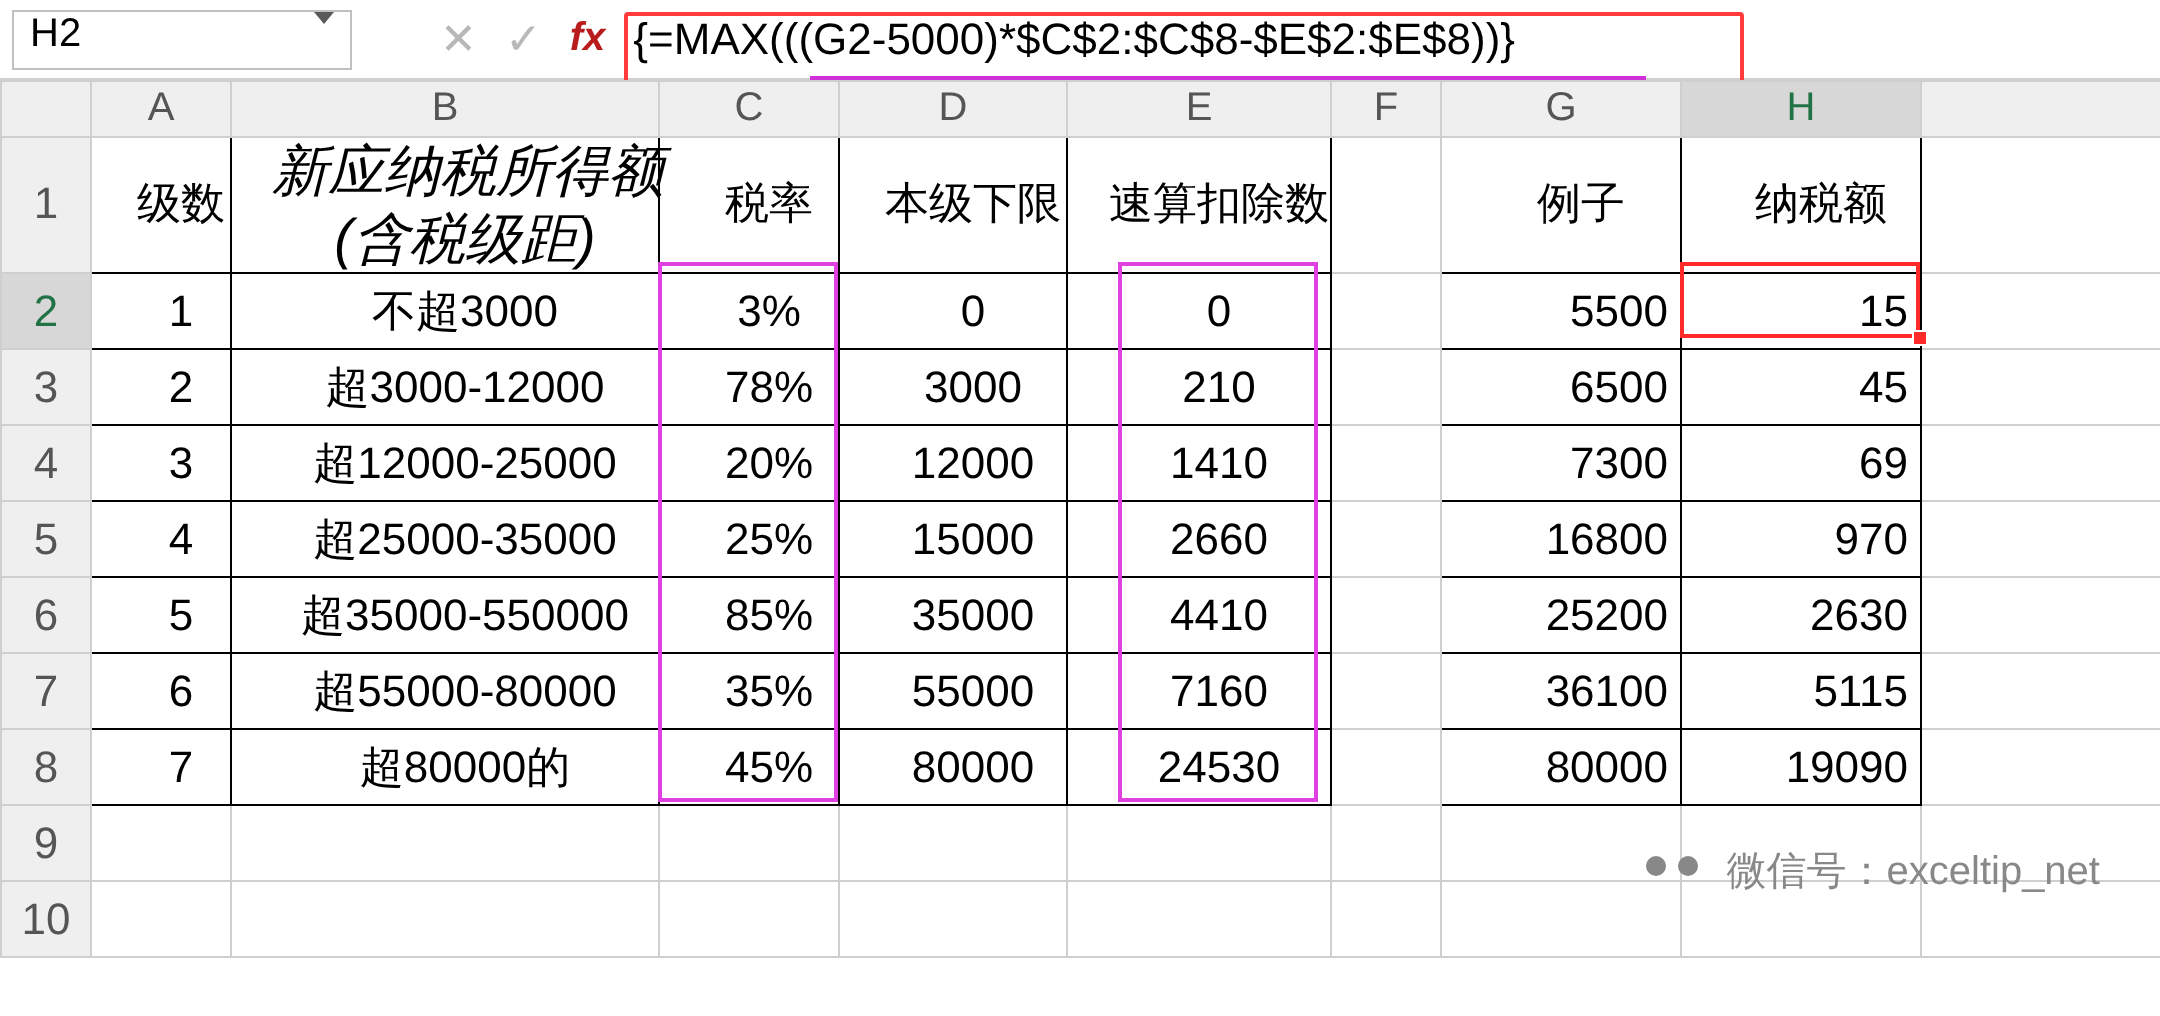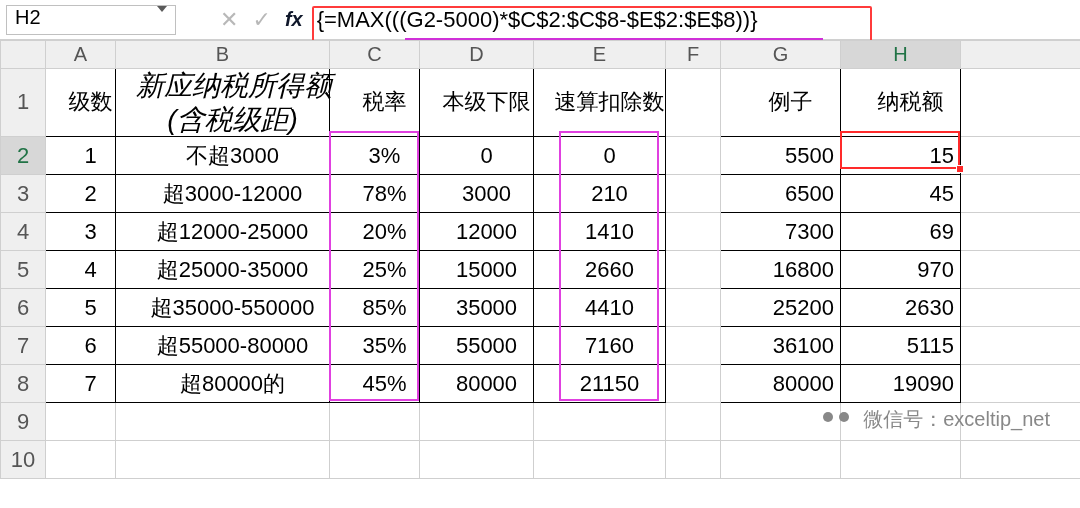--- a/index.html
+++ b/index.html
@@ -37,21 +37,21 @@
     border-right: 5px solid transparent;
     border-top: 6px solid #5a5a5a;
   }
   .fbtns {
     display: flex; align-items: center;
     margin-left: 40px;
     gap: 14px;
     color: #b8b8b8;
   }
   .xmark, .vmark { font-size: 22px; }
-  .fx { font-style: italic; font-weight: bold; color: #0f172a; font-size: 20px; }
+  .fx { font-style: italic; font-weight: bold; color: #b91c1c; font-size: 20px; }
   .formula-wrap {
     position: relative;
     flex: 1;
     height: 23px;
     display: flex; align-items: center;
     padding-left: 10px;
     margin-right: 10px;
   }
   .formula-outline {
     position: absolute;
@@ -122,21 +122,21 @@
   .overlay {
     position: absolute;
     border: 2px solid;
     pointer-events: none;
   }
   .overlay.pink { border-color: #e040e0; }
   .overlay.red  { border-color: #ff2a2a; }
   
   .wm {
     position: absolute;
-    right: 30px; bottom: 46px;
+    right: 30px; bottom: 30px;
     color: #888;
     font-size: 20px;
     display: flex; align-items: center;
     gap: 6px;
   }
   .wm .eyes {
     display: inline-block;
     position: relative;
     width: 40px; height: 16px;
   }
@@ -287,21 +287,21 @@
     <td class="bordered rAlign">36100</td>
     <td class="bordered rAlign">5115</td>
     <td></td>
   </tr>
   <tr>
     <td class="rowhdr">8</td>
     <td class="bordered">7</td>
     <td class="bordered">超80000的</td>
     <td class="bordered">45%</td>
     <td class="bordered">80000</td>
-    <td class="bordered">21150</td>
+    <td class="bordered">24530</td>
     <td></td>
     <td class="bordered rAlign">80000</td>
     <td class="bordered rAlign">19090</td>
     <td></td>
   </tr>
 
   <tr>
     <td class="rowhdr">9</td>
     <td></td>
           <td></td>

